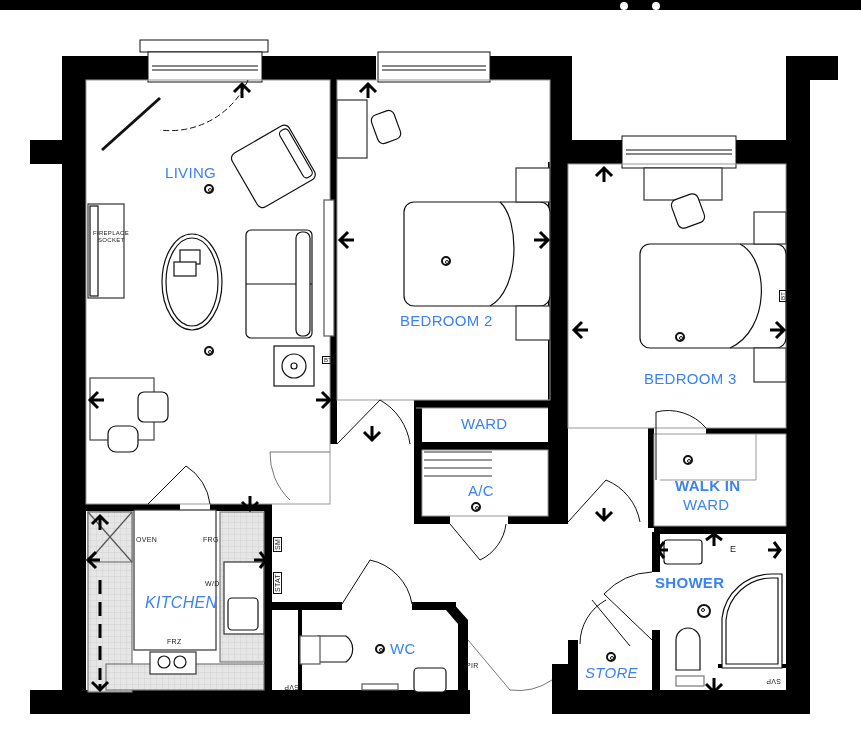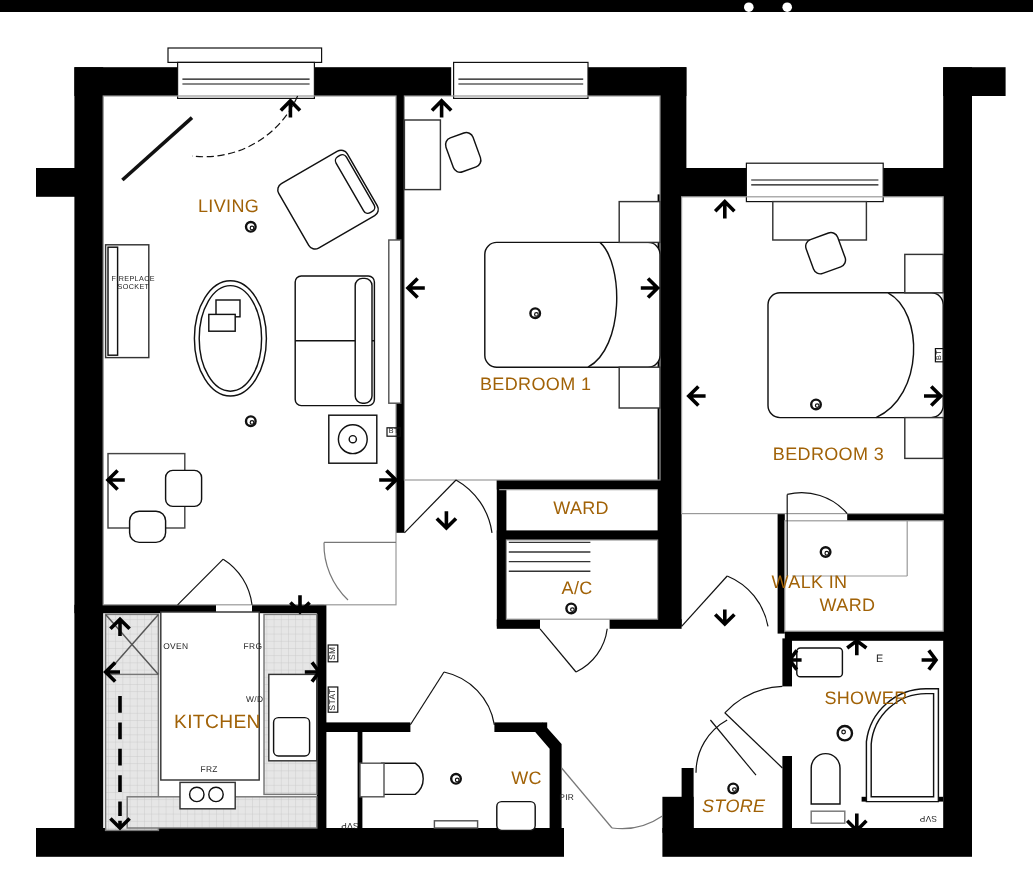--- a/index.html
+++ b/index.html
@@ -1,18 +1,18 @@
 <!DOCTYPE html>
 <html><head>
 <meta charset="utf-8">
 <style>
   html,body{margin:0;padding:0;background:#ffffff;}
   body{width:861px;height:731px;position:relative;overflow:hidden;font-family:"Liberation Sans",sans-serif;}
   .plan{position:absolute;left:0;top:0;width:861px;height:731px;}
-  .lbl{position:absolute;font-family:"Liberation Sans",sans-serif;color:#a16207;font-size:15px;letter-spacing:0.3px;white-space:nowrap;}
+  .lbl{position:absolute;font-family:"Liberation Sans",sans-serif;color:#3b82f6;font-size:15px;letter-spacing:0.3px;white-space:nowrap;}
   .lbl.sm{font-size:7px;color:#222;}
   .lbl.xs{font-size:6px;color:#222;}
   .vert{transform:rotate(-90deg);transform-origin:left top;}
   .cent{position:absolute;width:10px;height:10px;border:2px solid #111;border-radius:50%;box-sizing:border-box;}
   .cent::after{content:"";position:absolute;left:2px;top:2px;width:2px;height:2px;border:1px solid #111;border-radius:50%;}
 </style>
 </head>
 <body>
 
 <svg class="plan" viewBox="0 0 861 731" xmlns="http://www.w3.org/2000/svg">
@@ -256,42 +256,42 @@
     <path d="M714 678 V692 M706 684 L714 692 L722 684"></path>
   </g>
 
   <line x1="100" y1="580" x2="100" y2="680" stroke="#000" stroke-width="3" stroke-dasharray="14 8"></line>
 </svg>
 
 <div class="lbl" style="left:165px;top:164px;">LIVING</div>
 <div class="cent" style="left:204px;top:184px;"></div>
 <div class="cent" style="left:204px;top:346px;"></div>
 
-<div class="lbl" style="left:400px;top:312px;">BEDROOM 1</div>
+<div class="lbl" style="left:400px;top:312px;">BEDROOM 2</div>
 <div class="cent" style="left:441px;top:256px;"></div>
 
 <div class="lbl" style="left:644px;top:370px;">BEDROOM 3</div>
 <div class="cent" style="left:675px;top:332px;"></div>
 
 <div class="lbl" style="left:461px;top:415px;">WARD</div>
 
 <div class="lbl" style="left:468px;top:482px;">A/C</div>
 <div class="cent" style="left:471px;top:502px;"></div>
 
-<div class="lbl" style="left:643px;top:477px;">WALK IN</div>
+<div class="lbl" style="left:675px;top:477px;font-weight:bold;">WALK IN</div>
 <div class="lbl" style="left:683px;top:496px;">WARD</div>
 <div class="cent" style="left:683px;top:455px;"></div>
 
-<div class="lbl" style="left:145px;top:594px;font-size:16px;">KITCHEN</div>
-
-<div class="lbl" style="left:687px;top:574px;">SHOWER</div>
+<div class="lbl" style="left:145px;top:594px;font-size:16px;font-style:italic;">KITCHEN</div>
+
+<div class="lbl" style="left:655px;top:574px;font-weight:bold;">SHOWER</div>
 <div class="cent" style="left:697px;top:604px;width:14px;height:14px;"></div>
 
 <div class="cent" style="left:375px;top:644px;"></div>
-<div class="lbl" style="left:390px;top:640px;margin-left:36px;">WC</div>
+<div class="lbl" style="left:390px;top:640px;">WC</div>
 
 <div class="lbl" style="left:585px;top:664px;font-style:italic;">STORE</div>
 <div class="cent" style="left:606px;top:652px;"></div>
 
 <div class="lbl xs" style="left:93px;top:230px;">FIREPLACE</div>
 <div class="lbl xs" style="left:98px;top:237px;">SOCKET</div>
 
 <div class="lbl sm" style="left:136px;top:536px;">OVEN</div>
 <div class="lbl sm" style="left:203px;top:536px;">FRG</div>
 <div class="lbl sm" style="left:205px;top:580px;">W/D</div>

